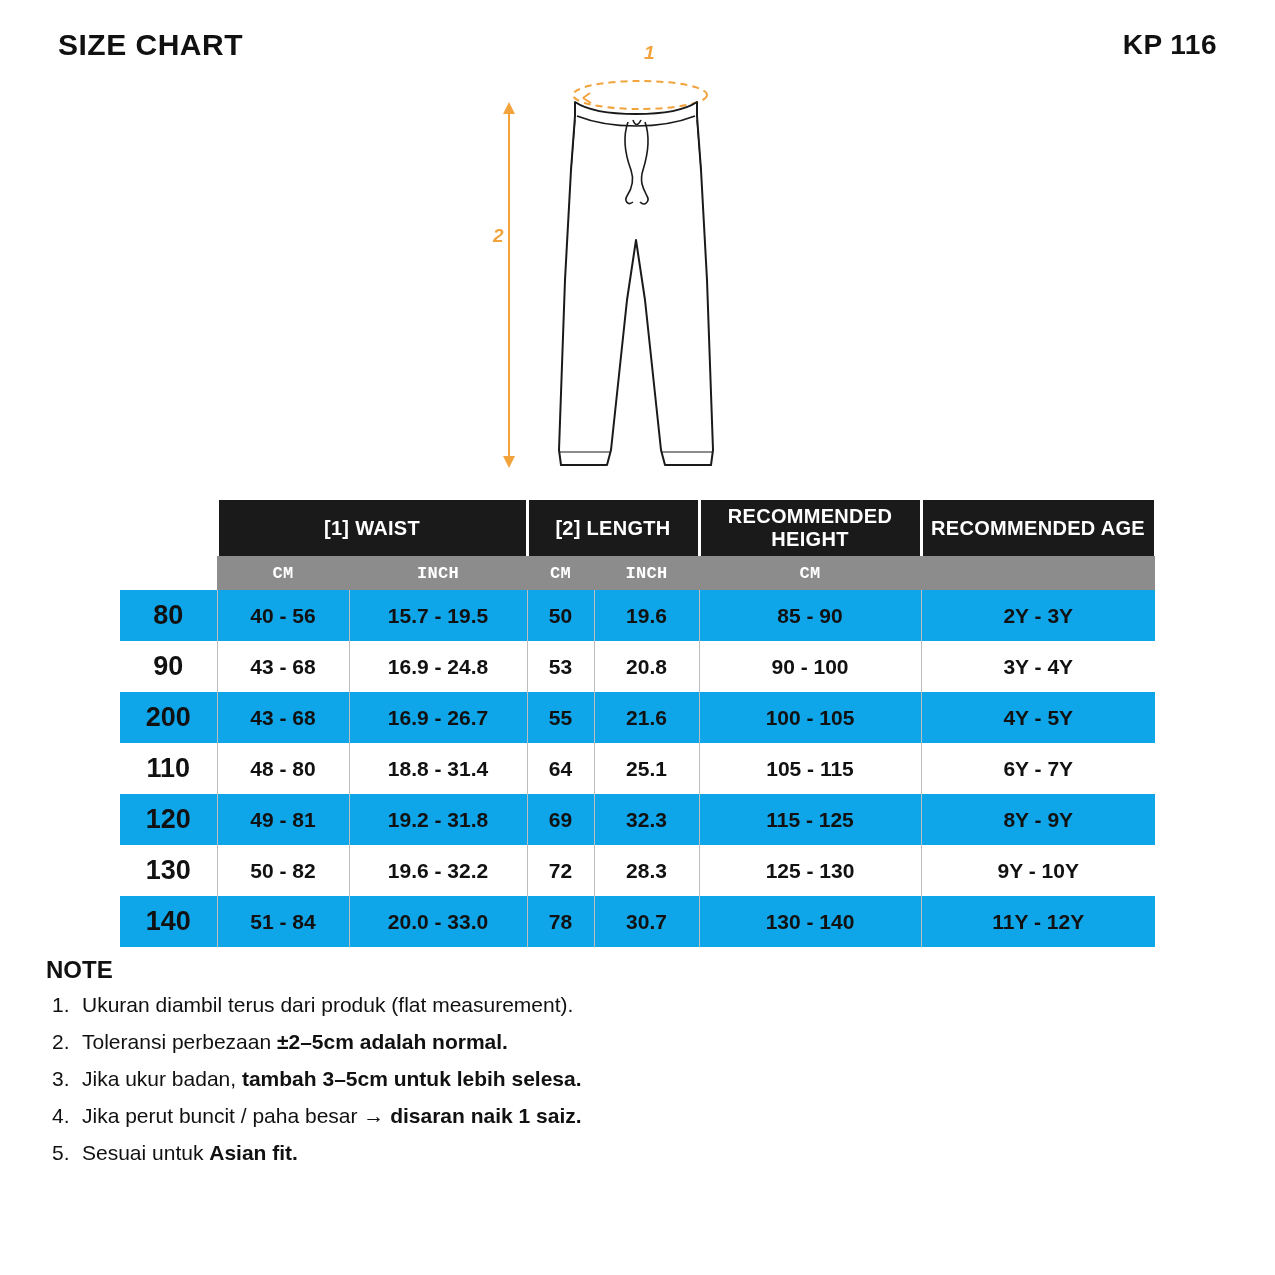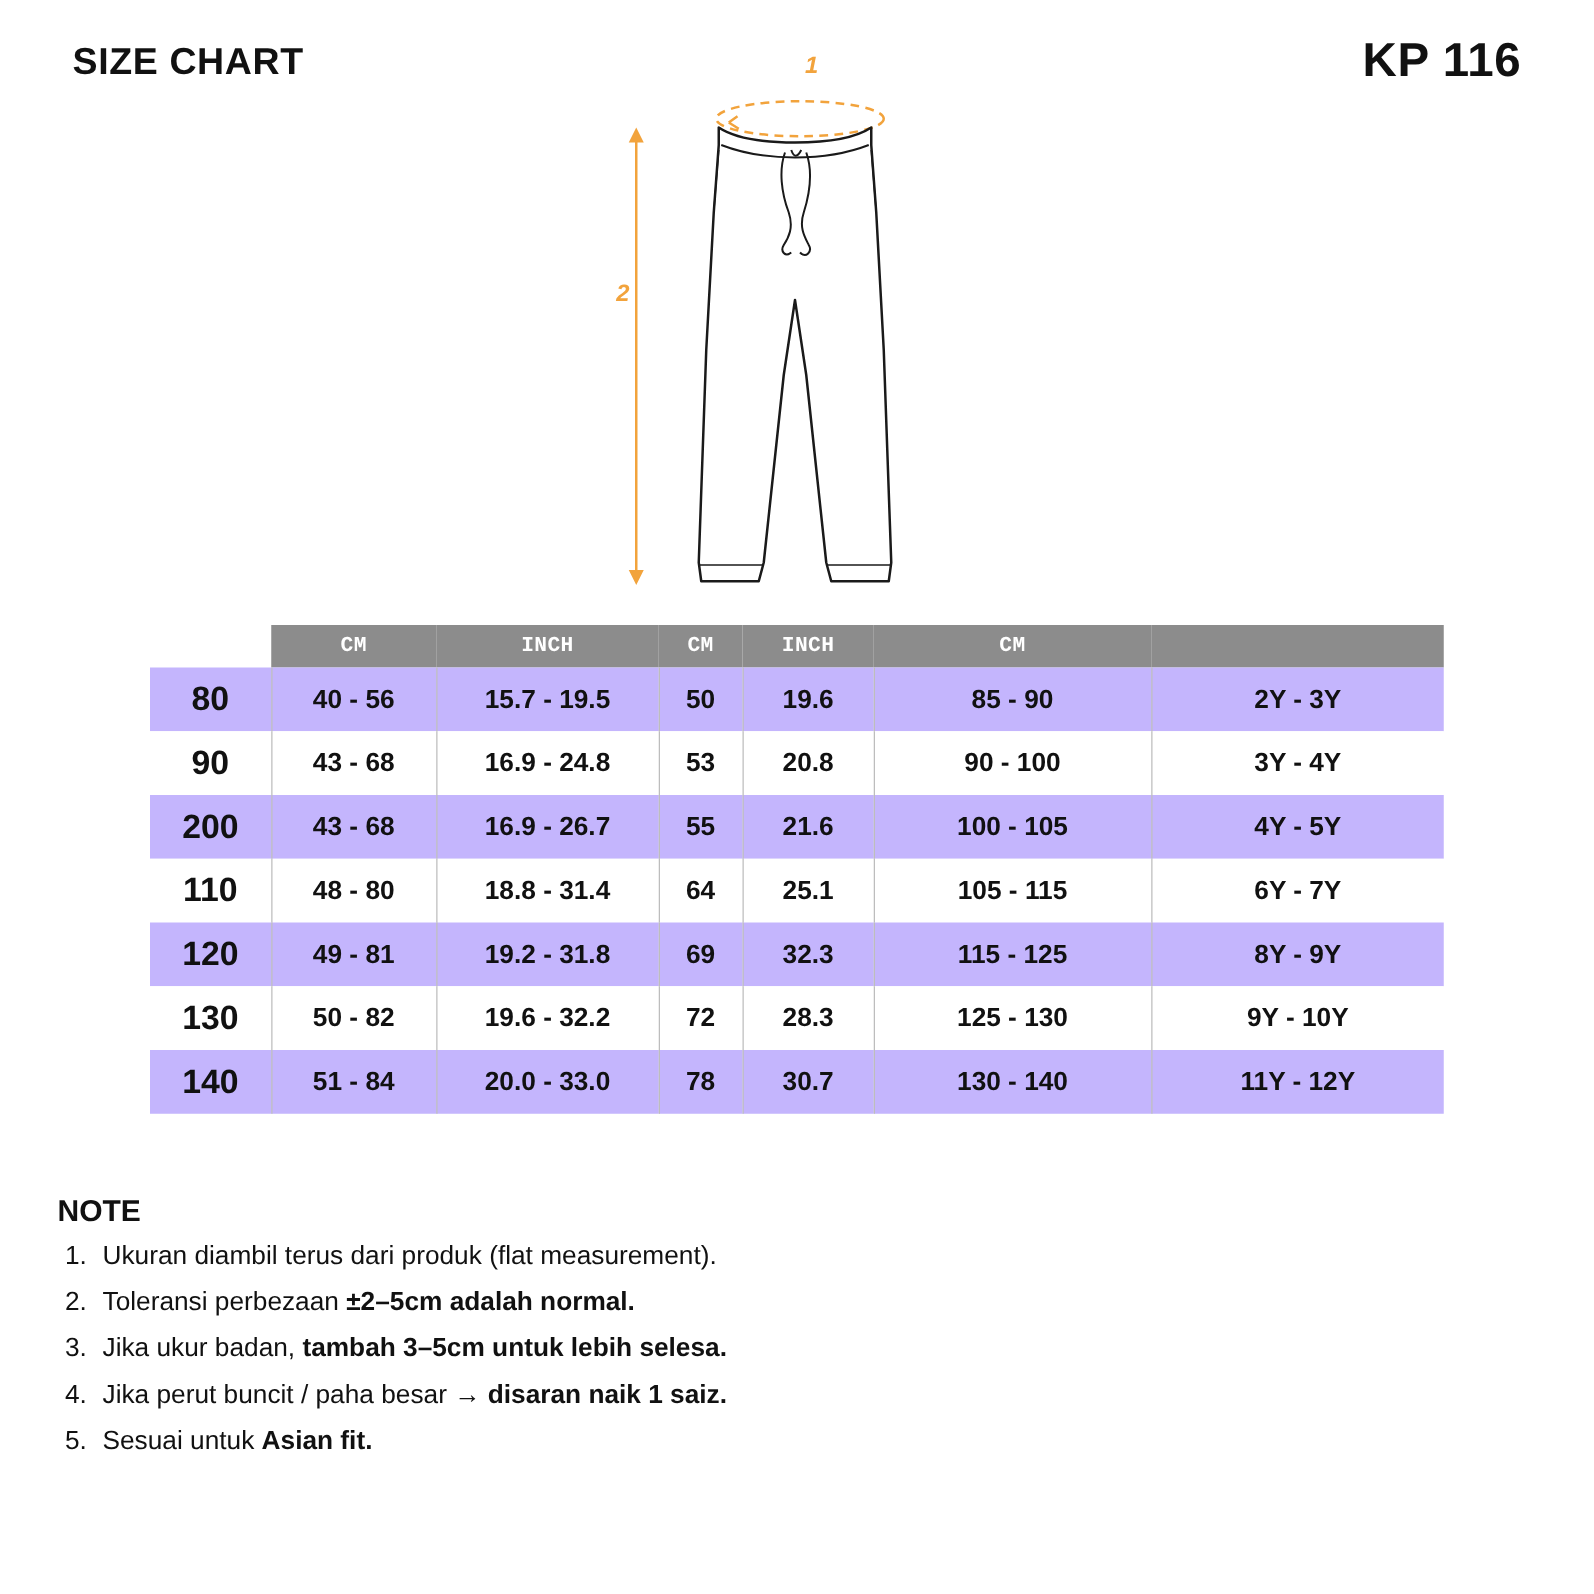--- a/index.html
+++ b/index.html
@@ -33,21 +33,21 @@
     justify-content: space-between;
     align-items: center;
   }
   .header-title {
     font-size: 30px;
     font-weight: bold;
     letter-spacing: 0.5px;
     color: #111111;
   }
   .header-code {
-    font-size: 38px;
+    font-size: 28px;
     font-weight: bold;
     letter-spacing: 0.5px;
     color: #111111;
   }
 
   
   .illustration {
     position: absolute;
     top: 50px;
     left: 495px;
@@ -92,21 +92,21 @@
     font-weight: bold;
     text-align: center;
     height: 34px;
     letter-spacing: 0.3px;
     font-family: Liberation Mono, monospace;
   }
   .hdr-sub-blank {
     background: #ffffff;
   }
   .row-alt td {
-    background: #c4b5fd;
+    background: #0ea5e9;
   }
   .row-plain td {
     background: #ffffff;
   }
   td.size-cell {
     font-size: 27px;
     font-weight: bold;
     text-align: center;
     height: 51px;
     color: #111111;
@@ -203,20 +203,27 @@
         <col style="width:97px">
         <col style="width:132px">
         <col style="width:178px">
         <col style="width:67px">
         <col style="width:105px">
         <col style="width:222px">
         <col style="width:234px">
       </colgroup>
       <thead>
         <tr>
+          <th class="hdr-blank"></th>
+          <th class="hdr-black" colspan="2">[1] WAIST</th>
+          <th class="hdr-black" colspan="2">[2] LENGTH</th>
+          <th class="hdr-black">RECOMMENDED HEIGHT</th>
+          <th class="hdr-black">RECOMMENDED AGE</th>
+        </tr>
+        <tr>
           <th class="hdr-sub-blank"></th>
           <th class="hdr-gray">CM</th>
           <th class="hdr-gray">INCH</th>
           <th class="hdr-gray">CM</th>
           <th class="hdr-gray">INCH</th>
           <th class="hdr-gray">CM</th>
           <th class="hdr-gray"></th>
         </tr>
       </thead>
       <tbody>

